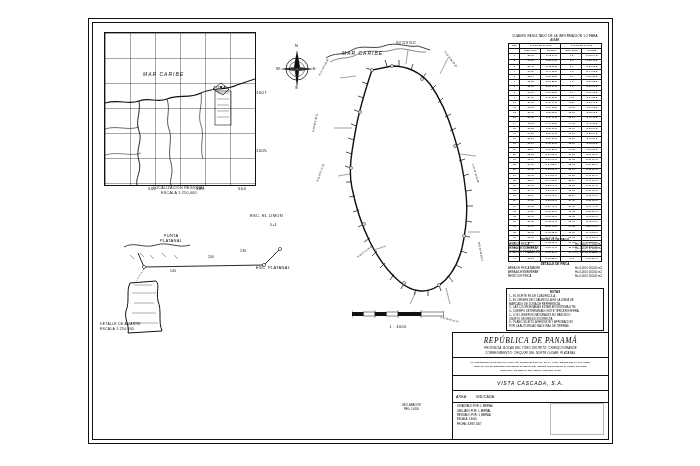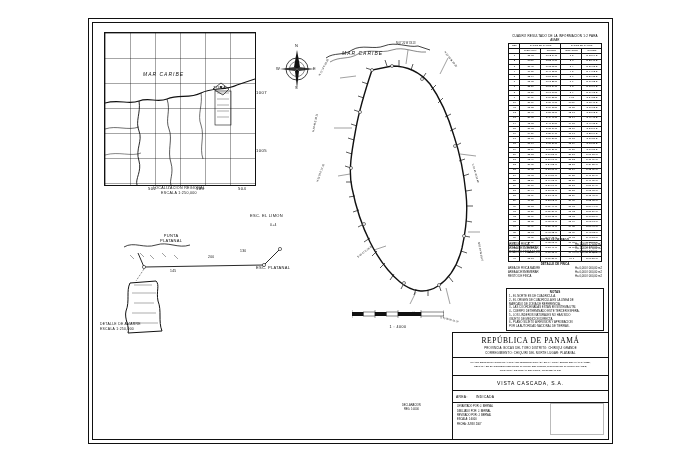--- a/index.html
+++ b/index.html
@@ -48,21 +48,21 @@
   .pp-area{position:absolute;left:104px;top:225px;width:200px;height:110px;}
   .pp-lbl{position:absolute;font-size:4px;letter-spacing:.3px;color:#111;white-space:nowrap;}
   .det-cap{position:absolute;left:100px;top:322px;font-size:3.4px;line-height:1.5;letter-spacing:.3px;color:#111;}
 
   
   .scalebar{position:absolute;left:352px;top:306px;width:92px;height:16px;}
   .sb-label{position:absolute;left:352px;top:325px;width:92px;text-align:center;font-size:3.6px;letter-spacing:.5px;}
 
   
   .titleblock{position:absolute;left:452px;top:332px;width:155px;height:106px;border:1px solid #111;}
-  .tb-row{border-bottom:.7px solid #111;padding:1px 3px;}
+  .tb-row{border-bottom:.7px solid #111;padding:1px 3px;font-style:italic;}
   .tb-rep{text-align:center;font-family:"Liberation Serif",serif;font-size:7.5px;letter-spacing:.6px;padding-top:2px;}
   .tb-sub{text-align:center;font-size:2.8px;letter-spacing:.2px;line-height:1.5;padding-bottom:1px;}
   .tb-desc{font-size:2.5px;line-height:1.45;padding:2px 3px;text-align:center;}
   .tb-name{text-align:center;font-size:5px;letter-spacing:.8px;padding:3px 0;}
   .tb-area{font-size:3.4px;padding:2.5px 4px;letter-spacing:.3px;}
   .tb-credits{font-size:2.6px;line-height:1.7;padding:2px 4px;}
   .tb-stamp{position:absolute;right:4px;bottom:4px;width:52px;height:30px;border:.5px solid #bbb;}
 
   
   .bl-note{position:absolute;left:402px;top:404px;font-size:2.6px;line-height:1.4;text-align:center;color:#111;}

